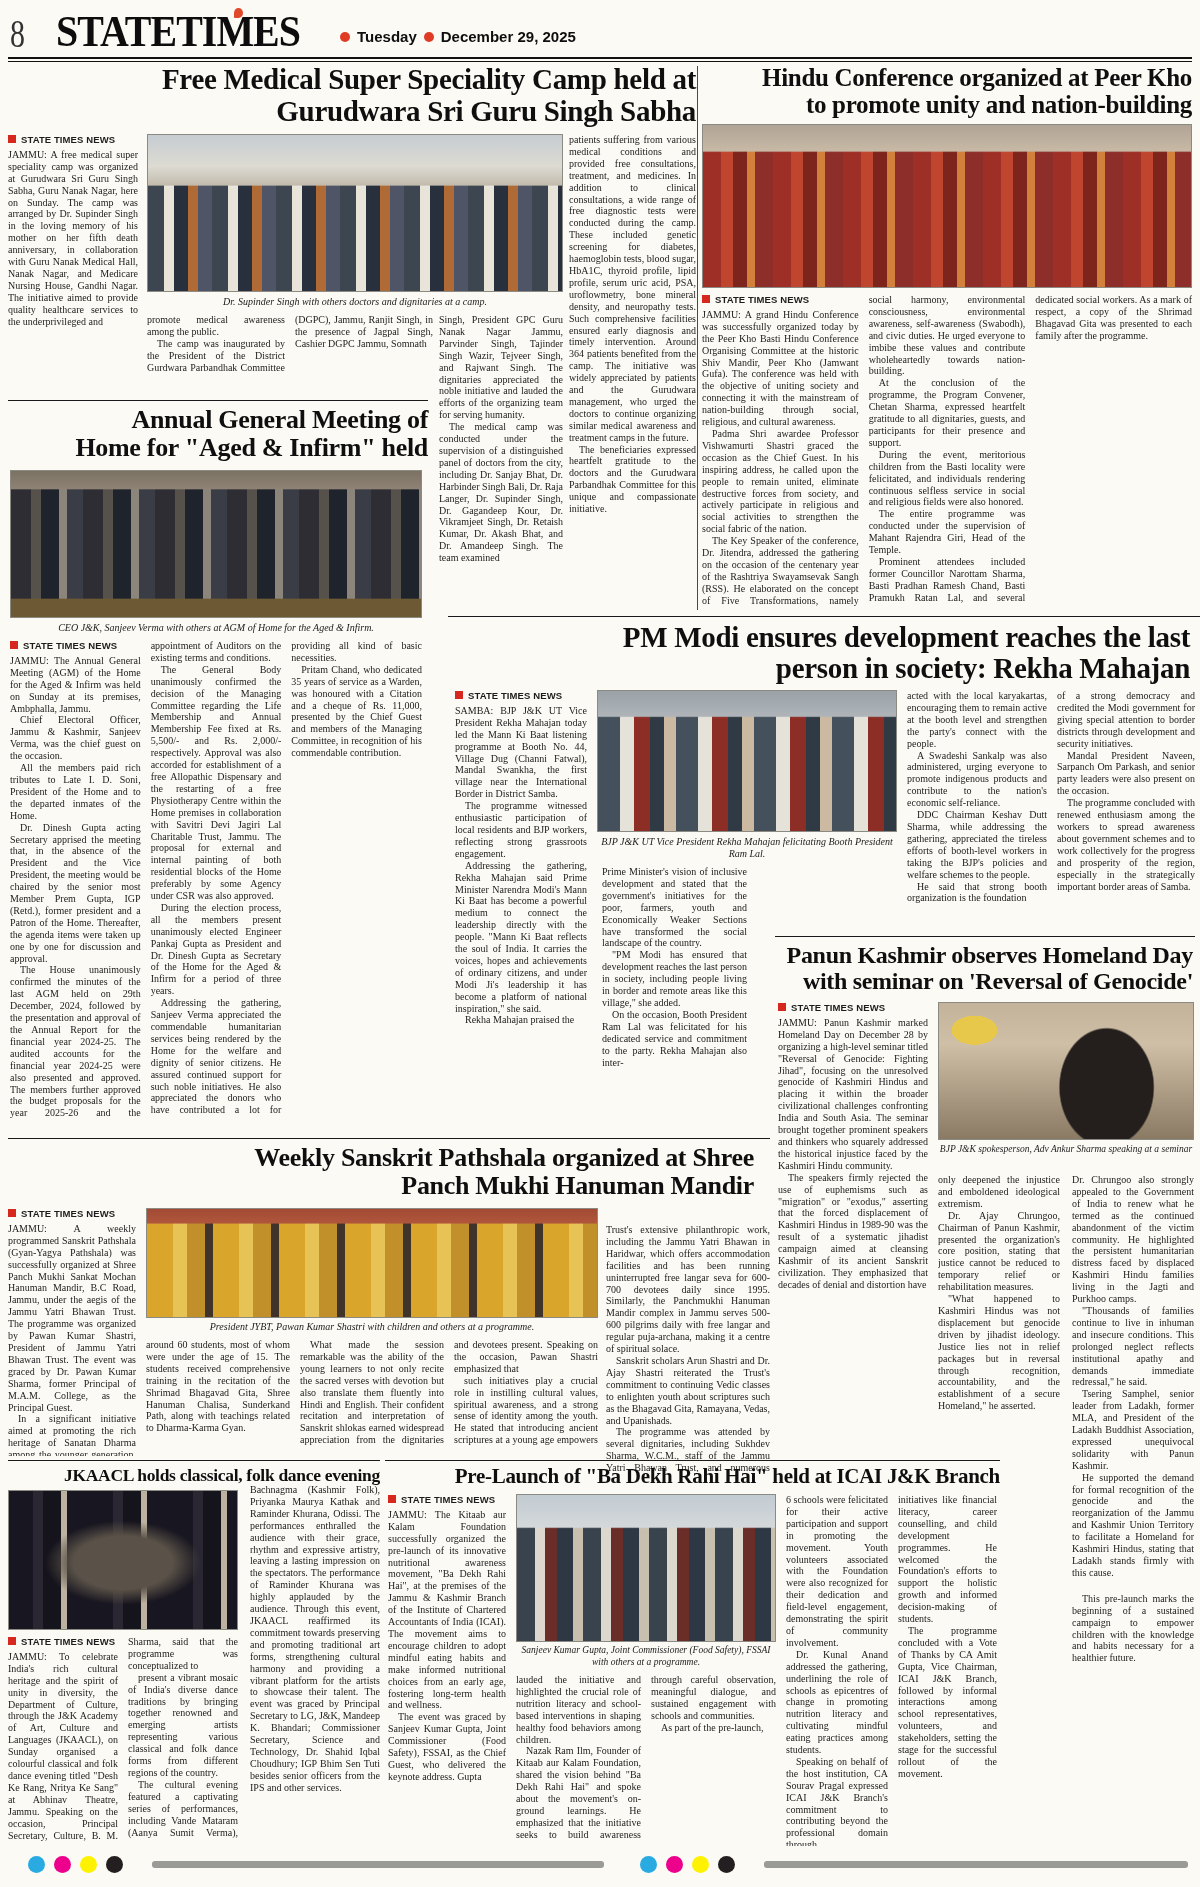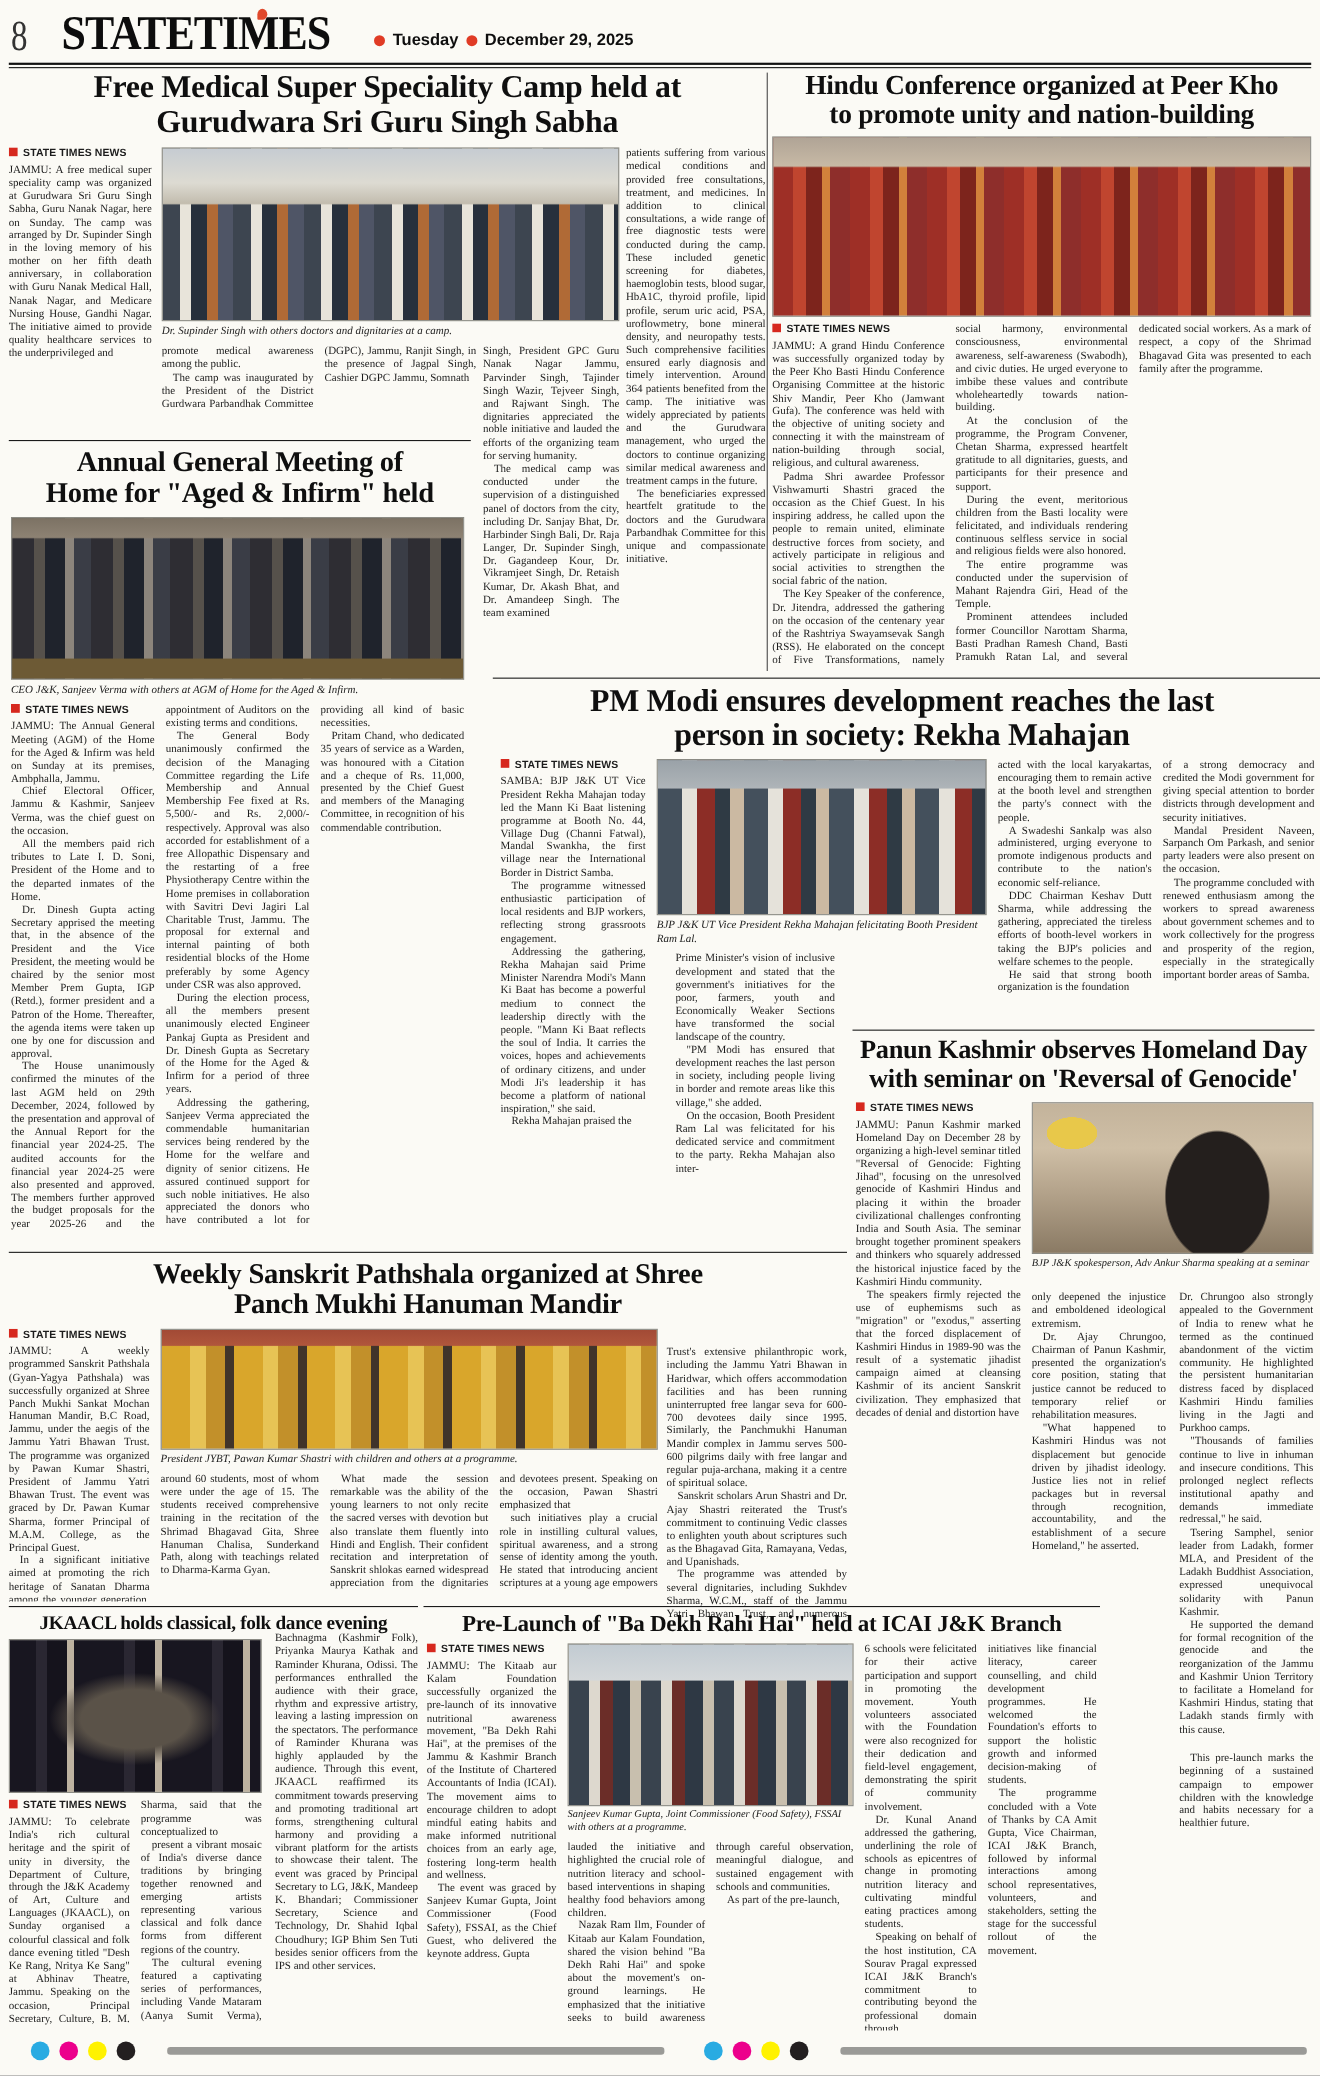--- a/index.html
+++ b/index.html
@@ -1,31 +1,31 @@
 <!DOCTYPE html>
 <html><head>
 <meta charset="utf-8">
 <style>
   html,body{margin:0;padding:0;background:#6e6e6e;}
   .page{position:relative;width:1200px;height:1887px;background:#fbfaf5;margin:0 auto;
         font-family:"Liberation Serif",serif;color:#1c1c1c;overflow:hidden;}
   .sec{position:absolute;}
-  .hl{position:absolute;font-weight:700;text-align:center;white-space:pre-line;
+  .hl{position:absolute;font-weight:700;text-align:right;white-space:pre-line;
       letter-spacing:-.3px;color:#0f0f0f;font-family:"Liberation Serif",serif;}
   .col{position:absolute;overflow:hidden;text-align:justify;font-size:10px;line-height:11.9px;}
   .mc2{column-count:2;column-gap:10px;column-fill:auto;}
   .mc3{column-count:3;column-gap:10px;column-fill:auto;}
   .paras p{margin:0;text-indent:10px;}
   .paras p:first-child{text-indent:0;}
   .p-ind{margin:14px 0 0 0;text-indent:10px;}
   .kick{font-family:"Liberation Sans",sans-serif;font-weight:700;font-size:9.5px;
         margin-bottom:3px;white-space:nowrap;letter-spacing:.1px;text-align:left;}
   .ksq{display:inline-block;width:8px;height:8px;background:#d6281e;margin-right:5px;}
   .photo{position:absolute;border:1px solid #8b8b84;box-sizing:border-box;}
-  .cap{position:absolute;font-style:italic;font-size:10px;line-height:11.5px;text-align:left;color:#222;overflow:hidden;}
+  .cap{position:absolute;font-style:italic;font-size:10px;line-height:11.5px;text-align:center;color:#222;overflow:hidden;}
   .rule{position:absolute;border-top:1.6px solid #1a1a1a;height:0;}
   .vrule{position:absolute;border-left:1px solid #4a4a4a;width:0;}
   
   .mast{position:absolute;left:8px;top:10px;width:1184px;height:46px;}
   .pgno{position:absolute;left:2px;top:2px;font-size:30px;color:#333;transform:scaleY(1.3);transform-origin:top;}
   .brand{position:absolute;left:48px;top:-4px;font-weight:700;font-size:42px;letter-spacing:-1px;
          color:#0d0d0d;transform:scaleX(.95) scaleY(1.05);transform-origin:left top;}
   .flame{position:absolute;left:226px;top:-2px;width:9px;height:10px;background:#e0492c;border-radius:50% 50% 50% 10%;}
   .dateline{position:absolute;left:332px;top:18px;font-family:"Liberation Sans",sans-serif;
             font-weight:700;font-size:15px;color:#0e0e0e;display:flex;align-items:center;gap:7px;}
@@ -154,21 +154,21 @@
       <div class="kick"><span class="ksq"></span><span>STATE TIMES NEWS</span></div>
       <div class="paras">
           <p>SAMBA: BJP J&amp;K UT Vice President Rekha Mahajan today led the Mann Ki Baat listening programme at Booth No. 44, Village Dug (Channi Fatwal), Mandal Swankha, the first village near the International Border in District Samba.</p>
           <p>The programme witnessed enthusiastic participation of local residents and BJP workers, reflecting strong grassroots engagement.</p>
           <p>Addressing the gathering, Rekha Mahajan said Prime Minister Narendra Modi's Mann Ki Baat has become a powerful medium to connect the leadership directly with the people. "Mann Ki Baat reflects the soul of India. It carries the voices, hopes and achievements of ordinary citizens, and under Modi Ji's leadership it has become a platform of national inspiration," she said.</p>
           <p>Rekha Mahajan praised the</p>
         </div>
     </div>
     <div class="photo ph-pm" style="left:157px;top:74px;width:300px;height:142px;"></div>
     <div class="cap" style="left:157px;top:220px;width:300px;height:24px;">BJP J&amp;K UT Vice President Rekha Mahajan felicitating Booth President Ram Lal.</div>
-    <div class="col mc2" style="left:174px;top:250px;width:300px;height:268px;">
+    <div class="col mc2" style="left:162px;top:250px;width:300px;height:268px;">
       <div class="paras">
           <p>Prime Minister's vision of inclusive development and stated that the government's initiatives for the poor, farmers, youth and Economically Weaker Sections have transformed the social landscape of the country.</p>
           <p>"PM Modi has ensured that development reaches the last person in society, including people living in border and remote areas like this village," she added.</p>
           <p>On the occasion, Booth President Ram Lal was felicitated for his dedicated service and commitment to the party. Rekha Mahajan also inter-</p>
         </div>
     </div>
     <div class="col" style="left:467px;top:74px;width:140px;height:242px;">
       <div class="paras">
           <p>acted with the local karyakartas, encouraging them to remain active at the booth level and strengthen the party's connect with the people.</p>
           <p>A Swadeshi Sankalp was also administered, urging everyone to promote indigenous products and contribute to the nation's economic self-reliance.</p>

